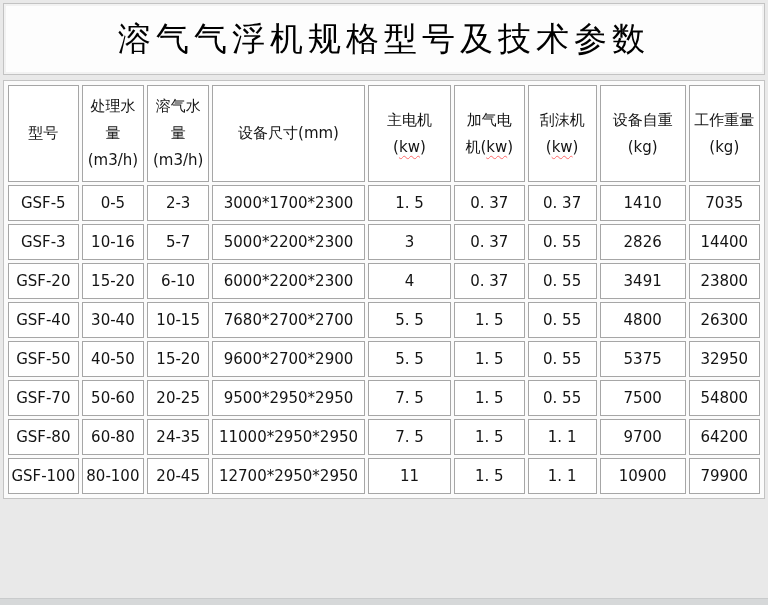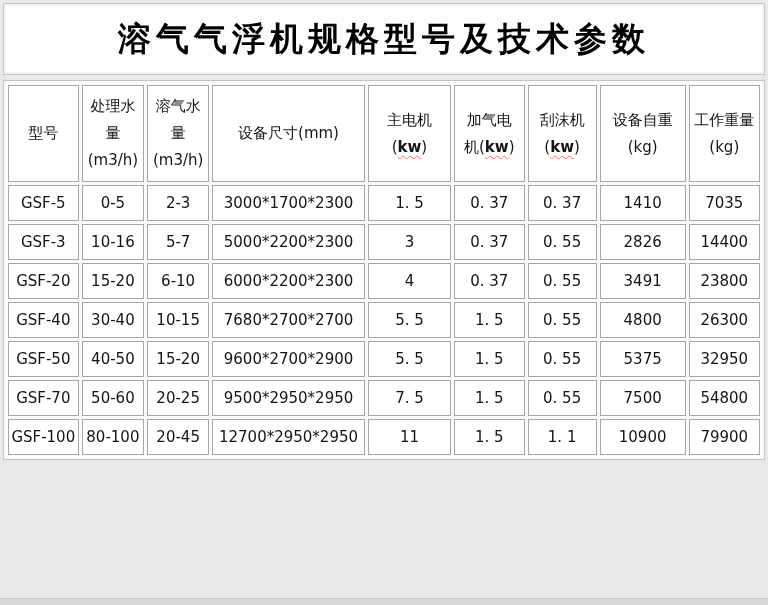--- a/index.html
+++ b/index.html
@@ -24,21 +24,21 @@
     background: #fdfdfd;
     border: 1px solid #c3c3c3;
     box-shadow: inset 0 0 0 2px #f2f2f2;
     display: flex;
     align-items: center;
     justify-content: center;
   }
   .title-box h1 {
     margin: 11px;
     font-size: 33px;
-    font-weight: bold;
+    font-weight: normal;
     color: #000;
     letter-spacing: 5px;
     white-space: nowrap;
   }
   .table-box {
     margin: 0 1px;
     background: #fbfbfb;
     border: 1px solid #c3c3c3;
     padding: 1px;
   }
@@ -74,21 +74,20 @@
     display: block;
     white-space: pre-line;
   }
   .misspell {
     text-decoration: underline;
     text-decoration-style: wavy;
     text-decoration-color: #ff6b6b;
     text-decoration-thickness: 1px;
     text-underline-offset: 3px;
     text-decoration-skip-ink: none;
-    font-weight: bold;
   }
   .bottom-edge {
     position: absolute;
     left: 0;
     bottom: 0;
     width: 100%;
     height: 6px;
     background: #d6d8d9;
     border-top: 1px solid #c9cbcc;
   }
@@ -217,20 +216,31 @@
               <td>50-60</td>
               <td>20-25</td>
               <td>9500*2950*2950</td>
               <td>7. 5</td>
               <td>1. 5</td>
               <td>0. 55</td>
               <td>7500</td>
               <td>54800</td>
             </tr>
             <tr>
+              <td>GSF-80</td>
+              <td>60-80</td>
+              <td>24-35</td>
+              <td>11000*2950*2950</td>
+              <td>7. 5</td>
+              <td>1. 5</td>
+              <td>1. 1</td>
+              <td>9700</td>
+              <td>64200</td>
+            </tr>
+            <tr>
               <td>GSF-100</td>
               <td>80-100</td>
               <td>20-45</td>
               <td>12700*2950*2950</td>
               <td>11</td>
               <td>1. 5</td>
               <td>1. 1</td>
               <td>10900</td>
               <td>79900</td>
             </tr>

